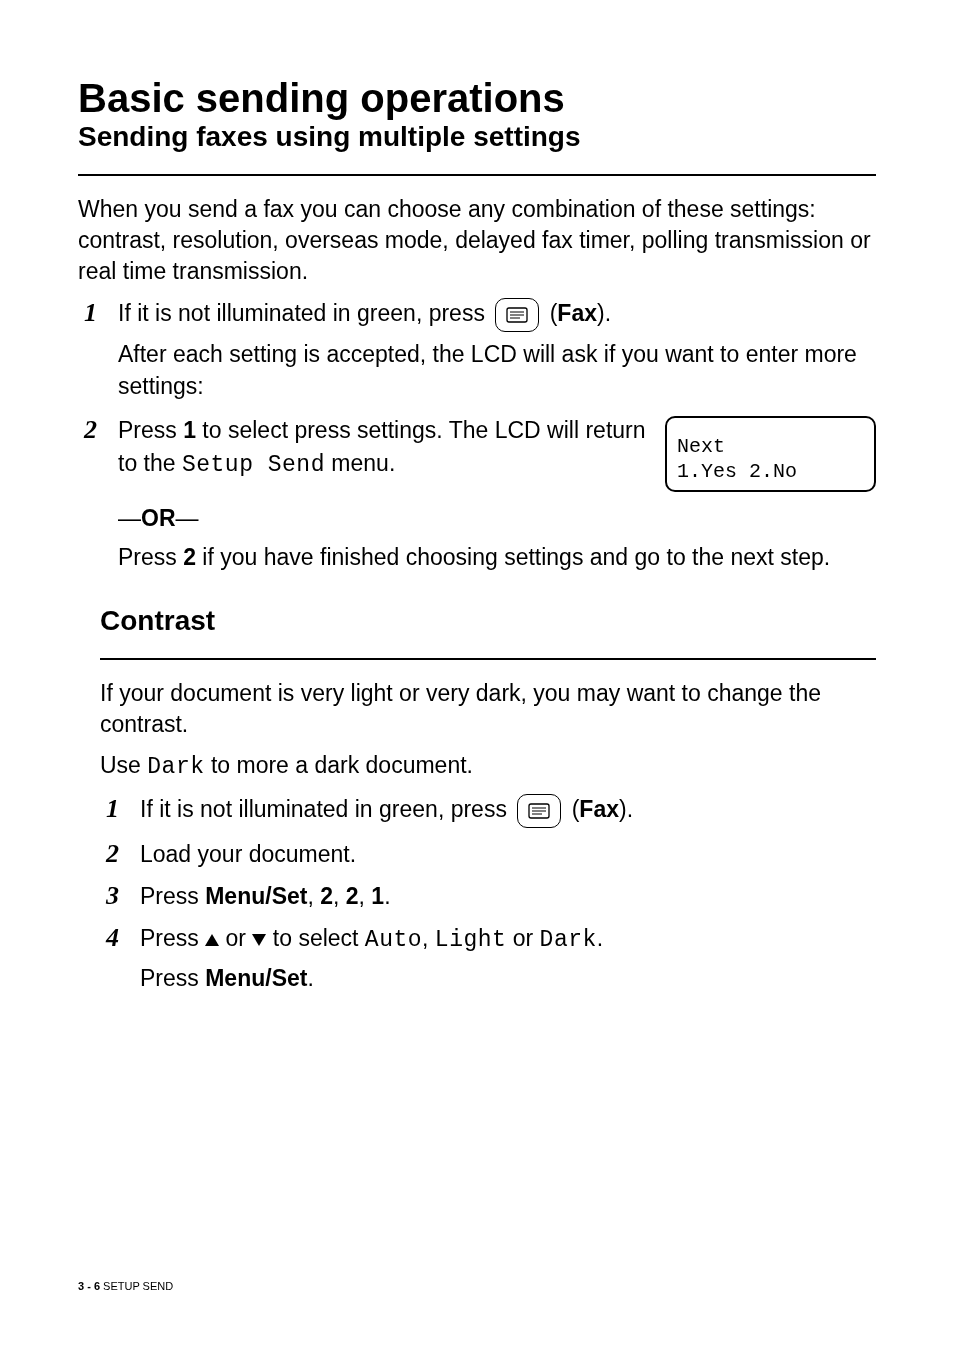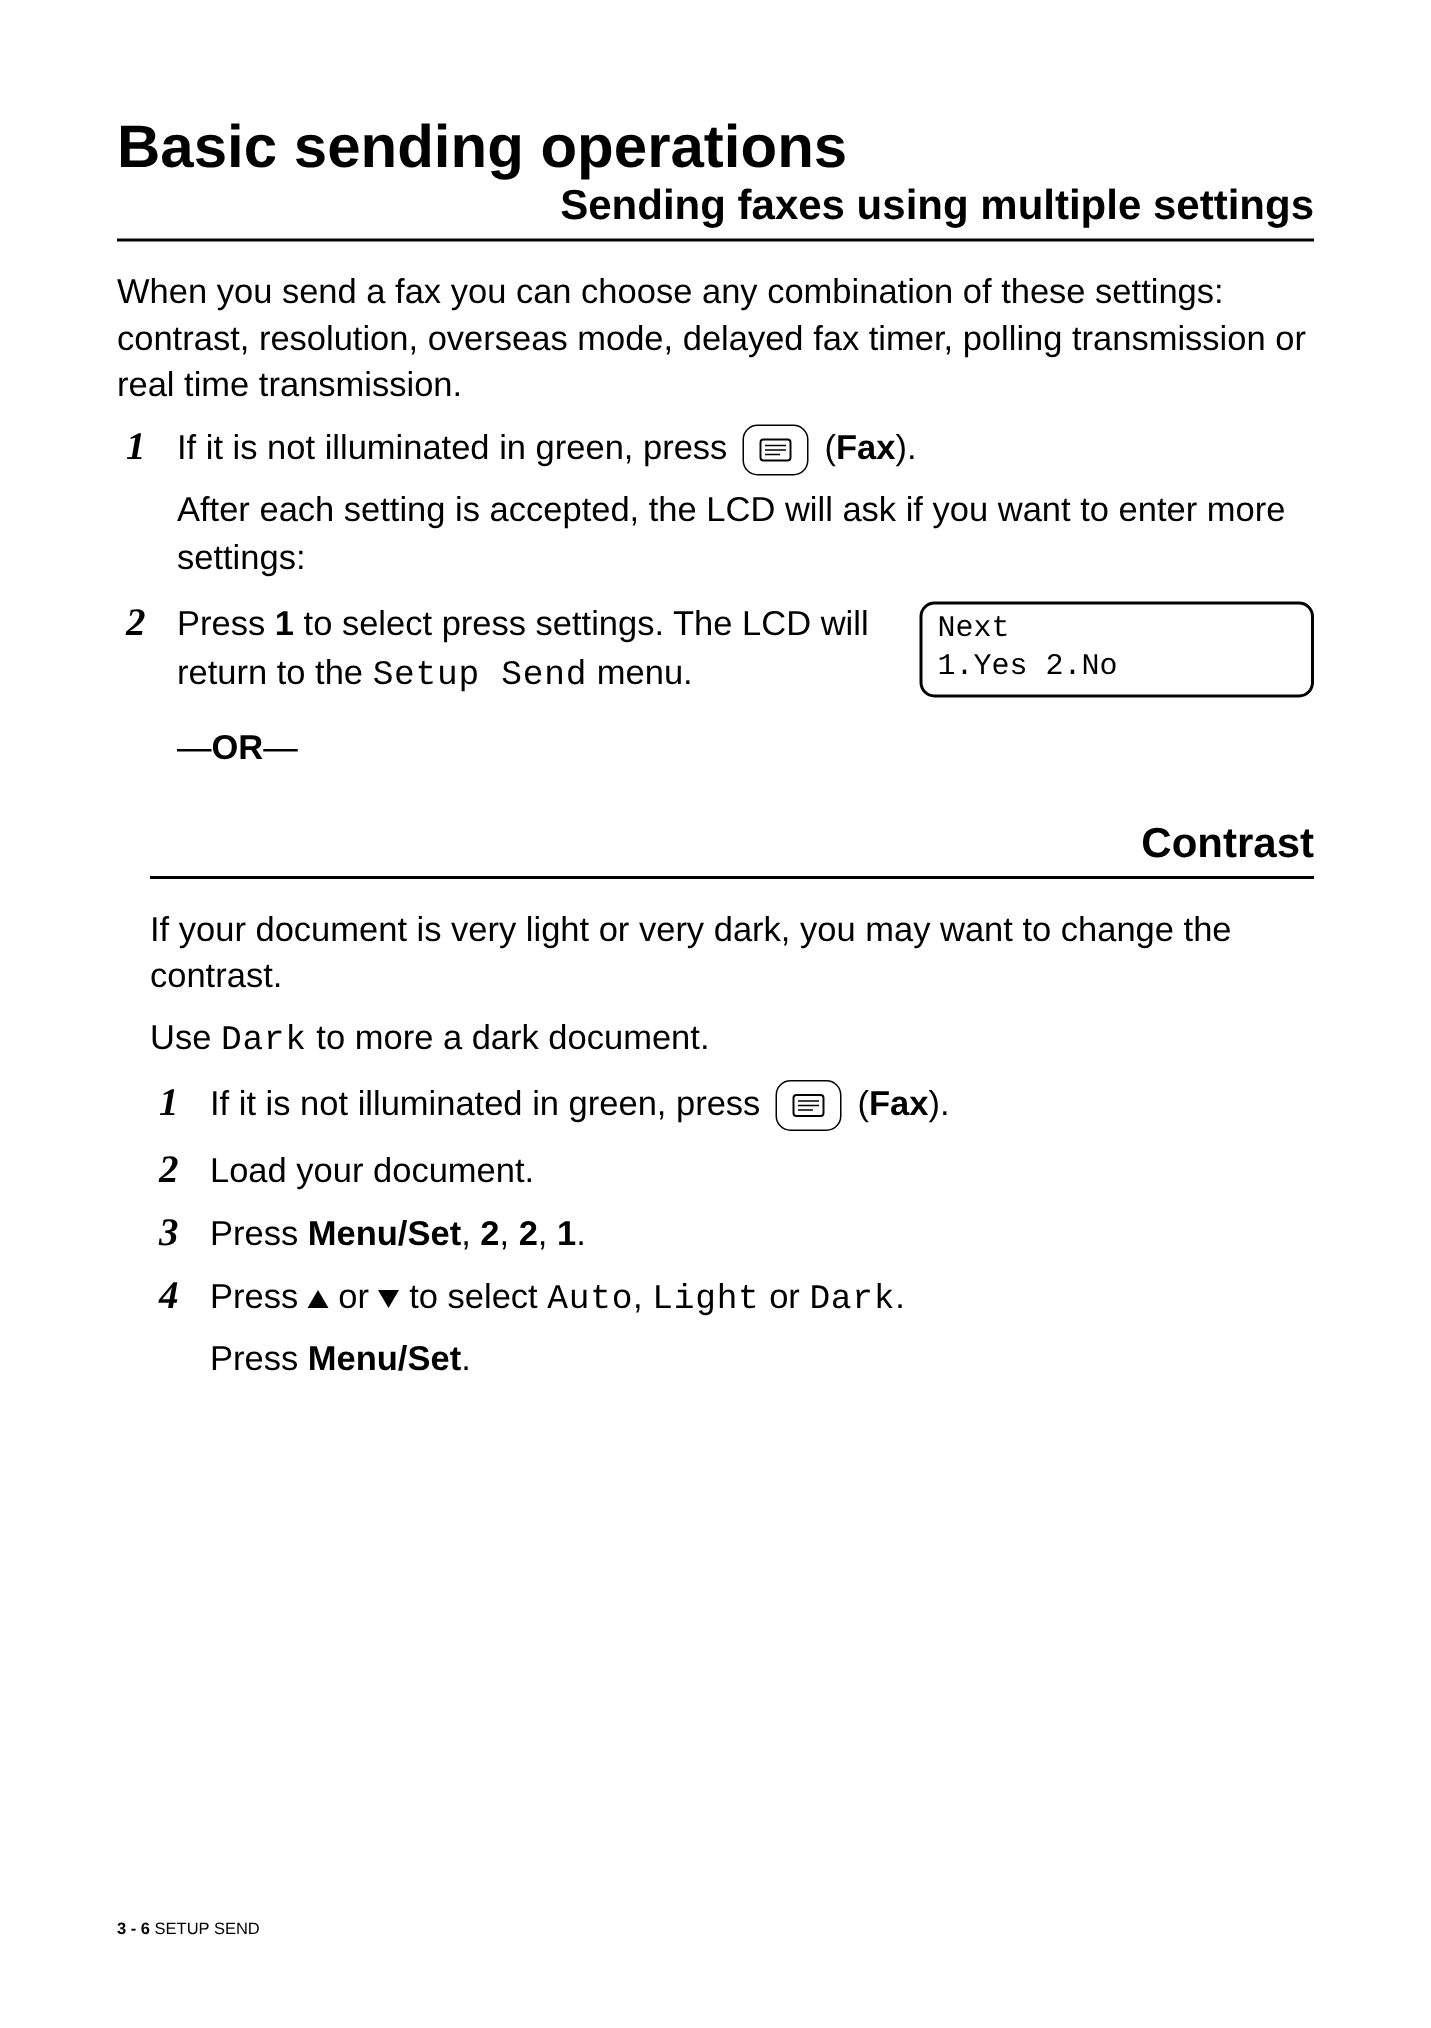--- a/index.html
+++ b/index.html
@@ -10,24 +10,23 @@
     position: relative;
     padding: 76px 78px 60px 78px;
   }
   .h1 {
     font-size: 40px;
     font-weight: bold;
   }
   .h2 {
     font-size: 28px;
     font-weight: bold;
-    padding-bottom: 6px;
+    padding-bottom: 21px;
     border-bottom: 2px solid #000;
     margin-bottom: 18px;
-    text-align: right;
   }
   .para {
     font-size: 23px;
     line-height: 1.35;
     margin-bottom: 10px;
   }
   .steps {
     margin-top: 8px;
   }
   .step {
@@ -69,25 +68,25 @@
   }
   .fax-key svg {
     position: absolute;
     top: 50%; left: 50%;
     transform: translate(-50%, -50%);
     width: 26px; height: 22px;
   }
   .lcd-box {
     border: 2px solid #000;
     border-radius: 10px;
-    padding: 4px 10px 6px 10px;
+    padding: 16px 10px 6px 10px;
     font-family: "Courier New", Courier, monospace;
     font-size: 20px;
     line-height: 1.25;
-    width: 263px;
+    width: 211px;
     float: right;
     margin-left: 14px;
     margin-top: 2px;
   }
   .step2-wrap {
     overflow: hidden;
   }
   .or-line {
     font-size: 23px;
     font-weight: bold;
@@ -157,20 +156,23 @@
           <div>Next</div>
           <div>1.Yes 2.No</div>
         </div>
         <p>
           <span>Press </span><span class="bold">1</span><span> to select press settings. The LCD will return to the </span><span class="mono">Setup Send</span><span> menu.</span>
         </p>
       </div>
       <p class="or-line">
         <span style="font-weight:normal">—</span><span>OR</span><span style="font-weight:normal">—</span>
       </p>
+      <p>
+        <span>Press </span><span class="bold">2</span><span> if you have finished choosing settings and go to the next step.</span>
+      </p>
     </div>
   </div>
 
 </div>
 
 <div class="section2">
   <h2 class="h2">Contrast</h2>
 
   <p class="para">If your document is very light or very dark, you may want to change the contrast.</p>
 

